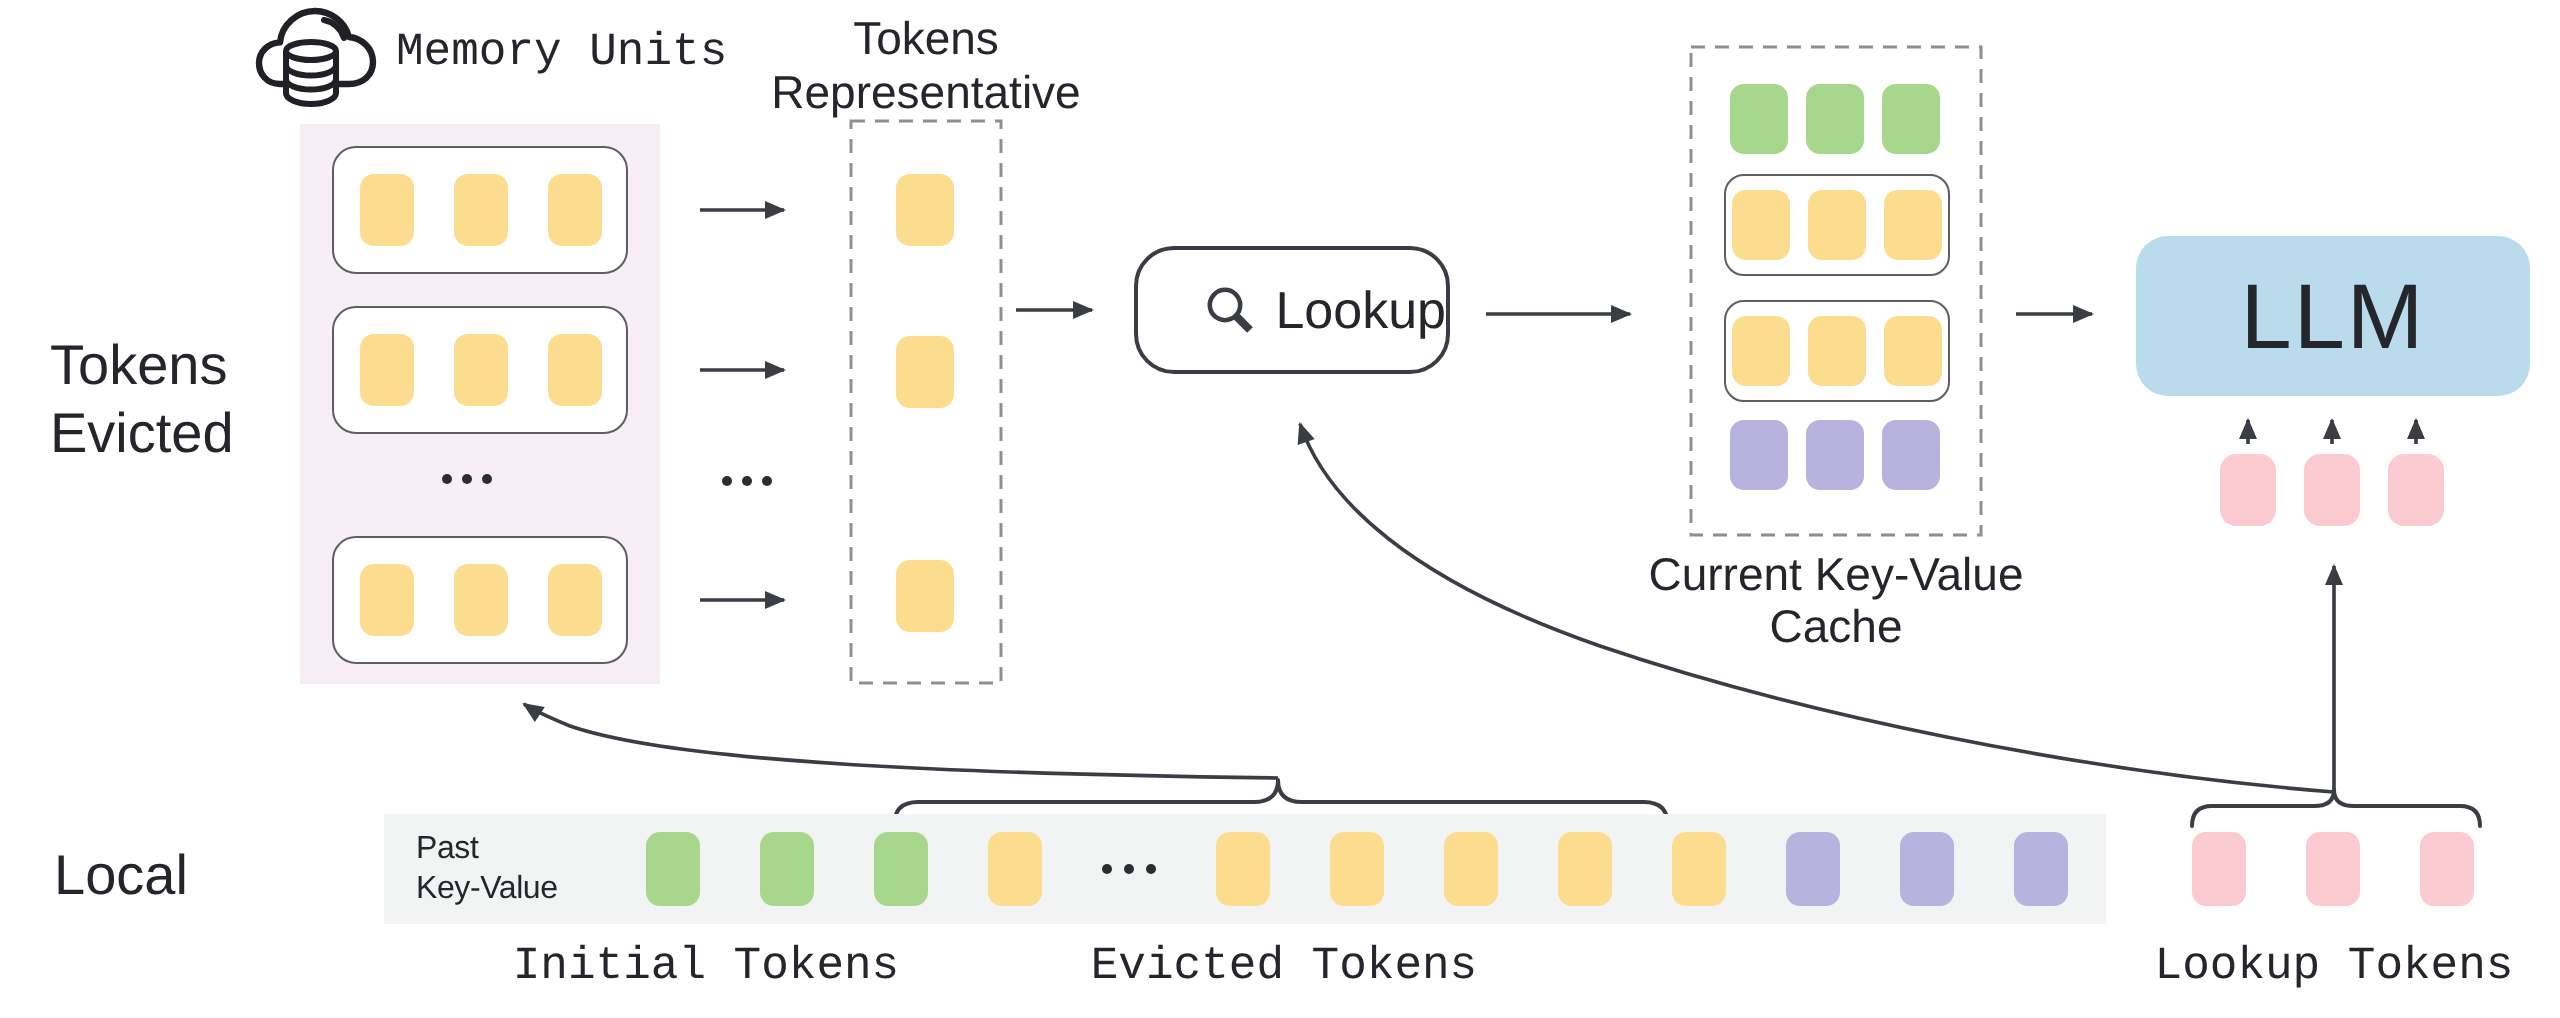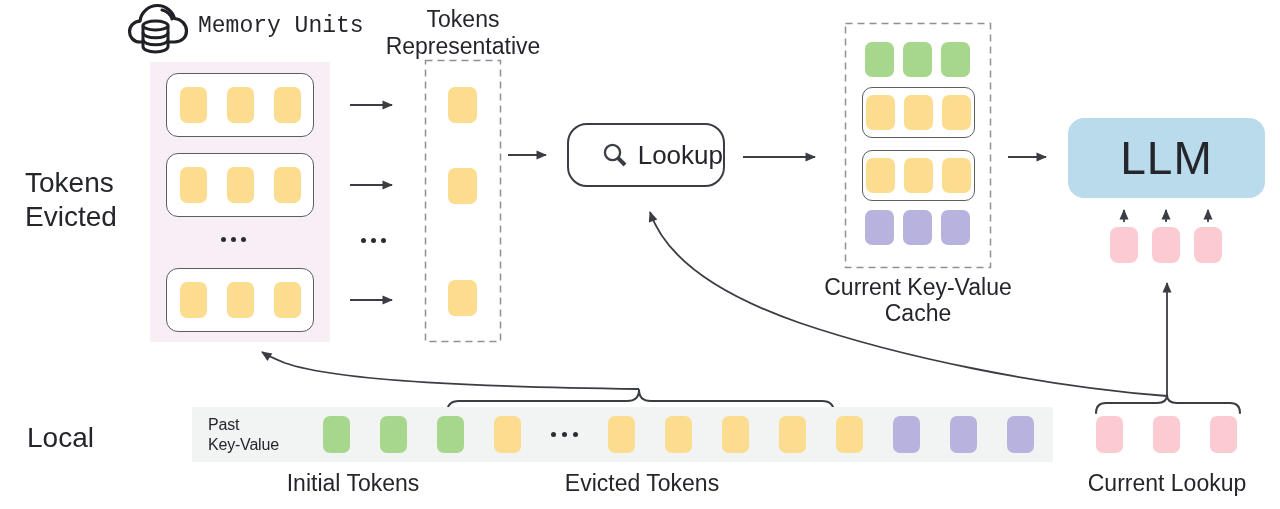--- a/index.html
+++ b/index.html
@@ -67,21 +67,21 @@
   .inputs-label{left:27px;top:421px;}
   .inputs-bar{left:152px;top:407px;width:861px;height:55px;background:var(--inputs-bar-bg,#f1f4f2);
     display:flex;align-items:center;margin-left:40px;}
   .bar-label{margin-left:16px;width:115px;font-size:16px;line-height:20px;letter-spacing:-0.2px;}
   .bar-tokens{display:flex;gap:30px;}
   .tok-group{display:flex;gap:30px;}
   .bar-tokens .tok,.current-tokens .tok{width:27px;height:37px;border-radius:7px;}
   .bar-dots{width:27px;justify-content:center;gap:6px;}
   .current-tokens{left:1096px;top:416px;display:flex;gap:30px;}
 
-  .group-label{position:absolute;top:470px;font-size:23px;transform:translateX(-50%);white-space:nowrap;}
+  .group-label{position:absolute;top:470px;font-size:23px;transform:translateX(-50%);white-space:nowrap;font-family:Liberation Mono, monospace;}
   .gl1{left:353px}.gl2{left:642px}.gl3{left:925px}.gl4{left:1167px}
 </style>
 </head>
 <body>
 
 <div id="canvas">
 
   <svg class="overlay" width="1280" height="509" viewBox="0 0 1280 509">
     <defs>
       <marker id="arr" markerUnits="userSpaceOnUse" markerWidth="12" markerHeight="10" refX="10" refY="5" orient="auto">
@@ -258,15 +258,15 @@
     </div>
   </div>
   <div class="abs current-tokens">
       <span class="tok" style="background: rgb(251, 203, 209);"></span>
       <span class="tok" style="background: rgb(251, 203, 209);"></span>
       <span class="tok" style="background: rgb(251, 203, 209);"></span>
     </div>
 
   <div class="group-label gl1">Initial Tokens</div>
   <div class="group-label gl2">Evicted Tokens</div>
-  <div class="group-label gl4">Current Lookup</div>
+  <div class="group-label gl4">Lookup Tokens</div>
 
 </div>
 
 </body></html>

